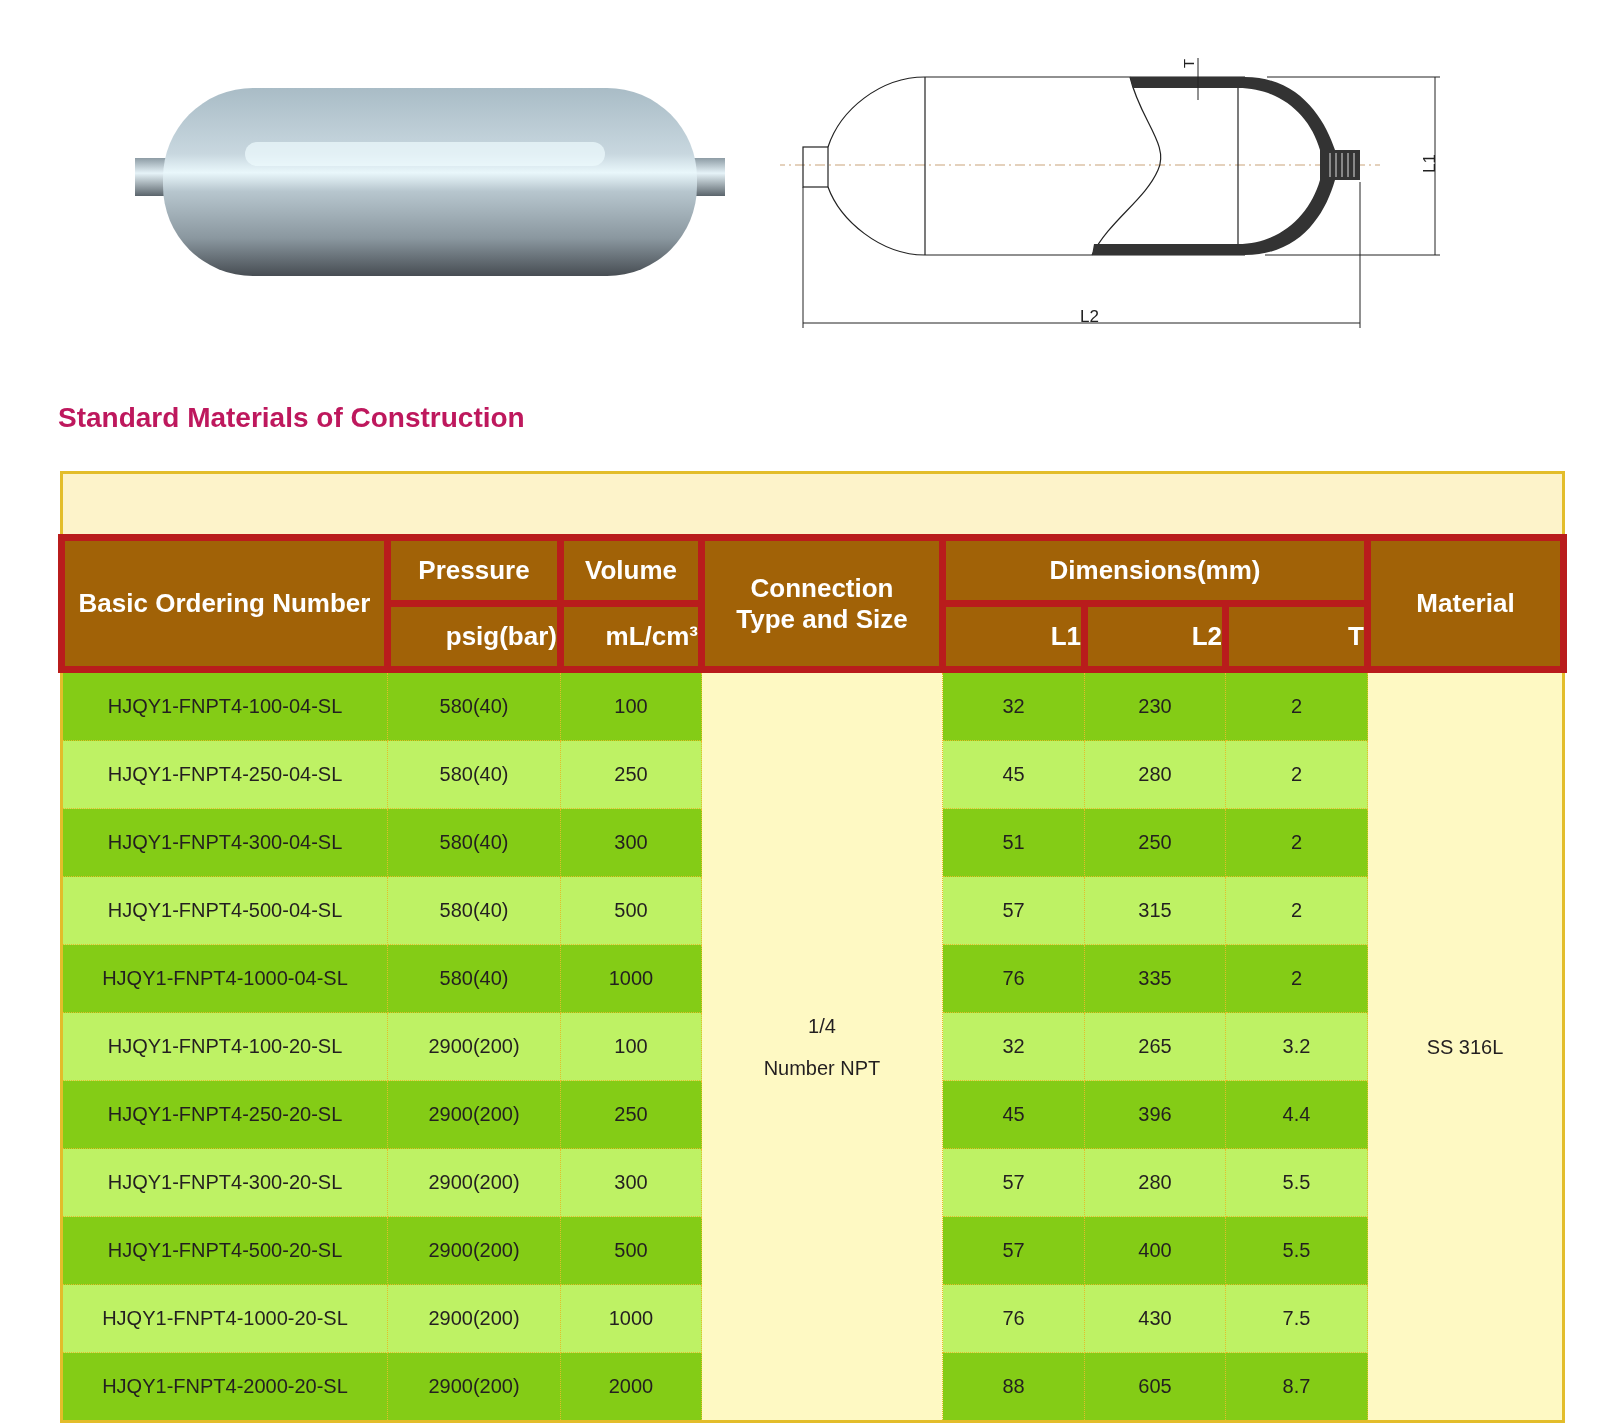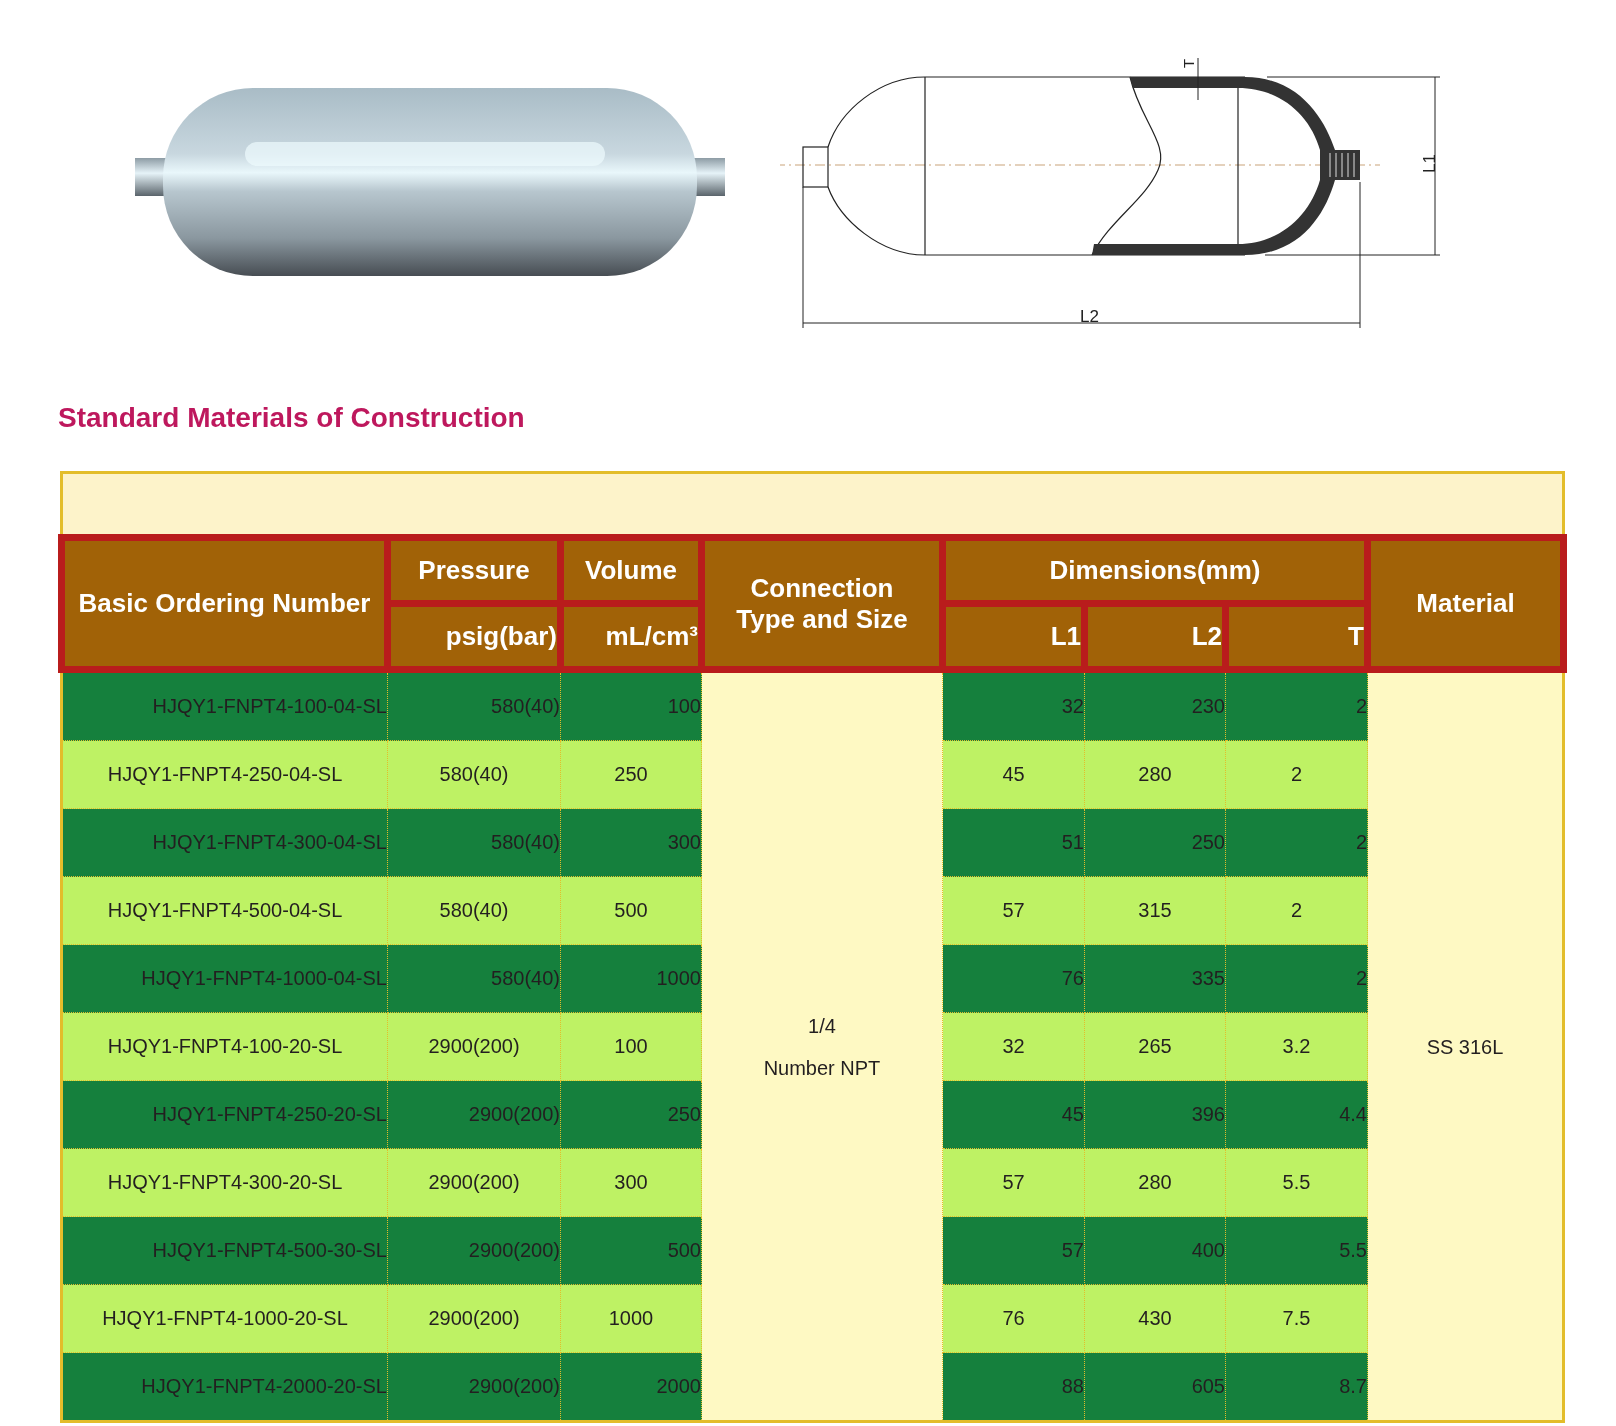--- a/index.html
+++ b/index.html
@@ -8,21 +8,21 @@
   .figure-right { position:absolute; left:780px; top:50px; width:720px; height:300px; }
   .section-title { position:absolute; left:58px; top:402px; font-size:28px; font-weight:bold; color:#be185d; }
   .table-wrap { position:absolute; left:58px; top:471px; width:1502px; }
   table { border-collapse:collapse; width:1502px; table-layout:fixed; border:3px solid #e3bd2a; }
   td, th { text-align:center; vertical-align:middle; padding:0; }
   .blank-row td { background:#fdf3ca; height:60px; border:none; }
   th { background:#a16207; color:#ffffff; font-weight:bold; font-size:26px; border:7px solid #b91c1c; }
   .h1 th { height:59px; }
   .h2 th { height:59px;text-align:right; }
   tbody td { font-size:20px; height:67px; border-right:1px dotted #e3bd2a; border-bottom:1px dotted #e3bd2a; }
-  tbody tr.odd td.shade { background:#15803d;text-align:right; }
+  tbody tr.odd td.shade { background:#84cc16; }
   tbody tr.even td.shade { background:#bef264; }
   td.merged { background:#fef9c3; line-height:42px; }
 </style>
 </head>
 <body>
 
 <svg class="figure-left" viewBox="0 0 590 205">
   <defs>
     <linearGradient id="bodyGrad" x1="0" y1="0" x2="0" y2="1">
       <stop offset="0" stop-color="#a9bcc6"></stop>
@@ -184,21 +184,21 @@
         </tr>
         <tr class="even">
           <td class="shade">HJQY1-FNPT4-300-20-SL</td>
           <td class="shade">2900(200)</td>
           <td class="shade">300</td>
           <td class="shade">57</td>
           <td class="shade">280</td>
           <td class="shade">5.5</td>
         </tr>
         <tr class="odd">
-          <td class="shade">HJQY1-FNPT4-500-30-SL</td>
+          <td class="shade">HJQY1-FNPT4-500-20-SL</td>
           <td class="shade">2900(200)</td>
           <td class="shade">500</td>
           <td class="shade">57</td>
           <td class="shade">400</td>
           <td class="shade">5.5</td>
         </tr>
         <tr class="even">
           <td class="shade">HJQY1-FNPT4-1000-20-SL</td>
           <td class="shade">2900(200)</td>
           <td class="shade">1000</td>

